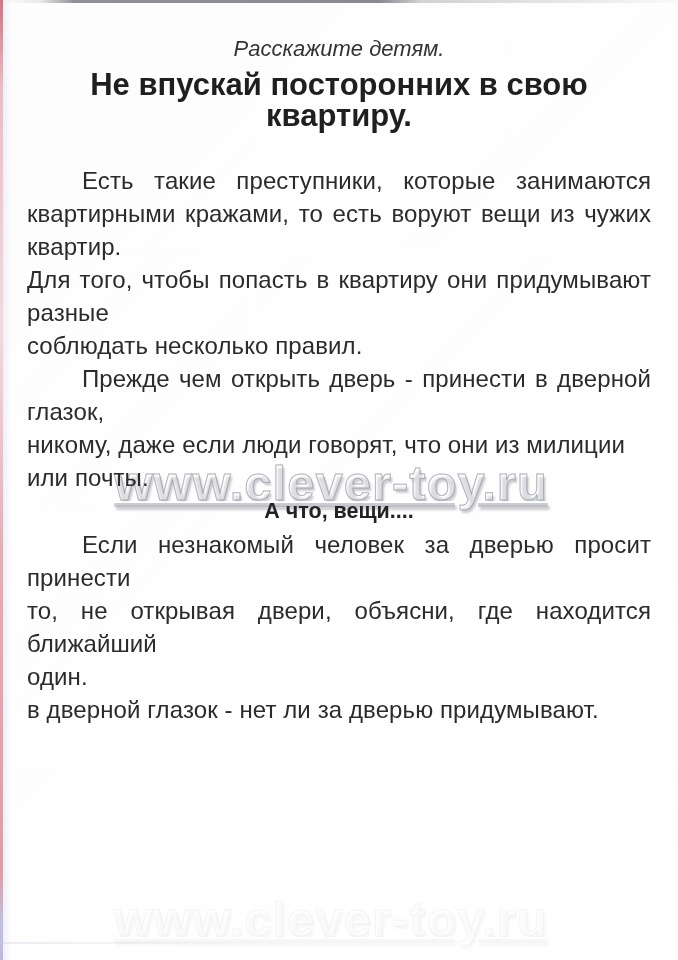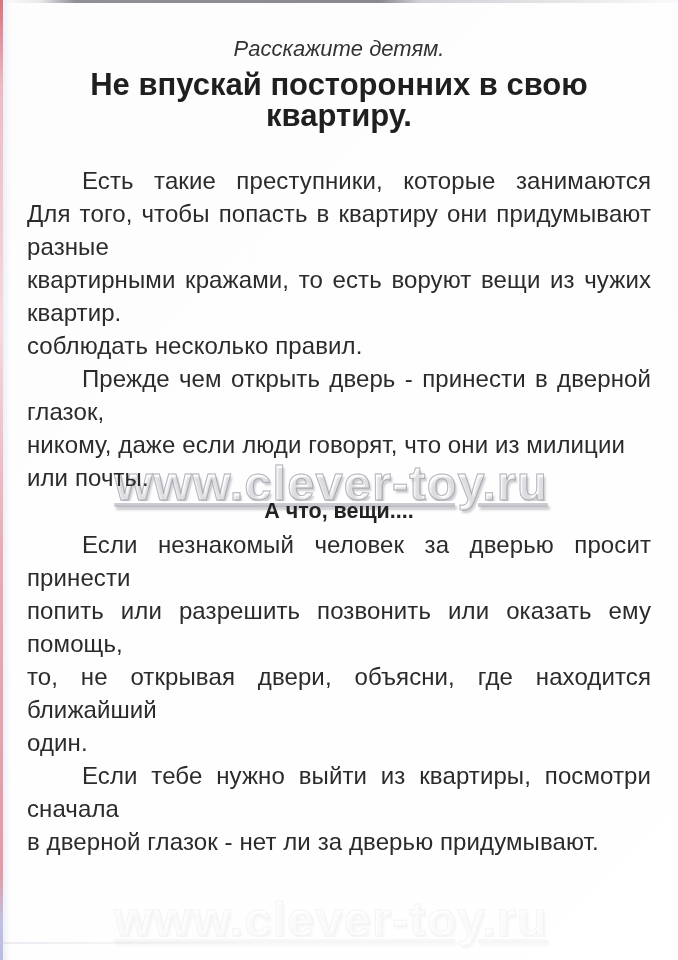--- a/index.html
+++ b/index.html
@@ -87,39 +87,37 @@
   <div class="watermark wm-main">www.clever-toy.ru</div>
   <div class="watermark wm-bottom">www.clever-toy.ru</div>
 
   <div class="content">
 
     <div class="supertitle">Расскажите детям.</div>
     <div class="doc-title">Не впускай посторонних в свою квартиру.</div>
 
     <div class="para intro">
       <div class="line first">Есть такие преступники, которые занимаются</div>
+      <div class="line">квартирными кражами, то есть воруют вещи из чужих квартир.</div>
       <div class="line">Для того, чтобы попасть в квартиру они придумывают разные</div>
-      <div class="line">квартирными кражами, то есть воруют вещи из чужих квартир.</div>
       <div class="line last">соблюдать несколько правил.</div>
     </div>
 
 
     <div class="para">
       <div class="line first">Прежде чем открыть дверь - принести в дверной глазок,</div>
       <div class="line last">никому, даже если люди говорят, что они из милиции или почты.</div>
     </div>
 
     <div class="sec-h">А что, вещи....</div>
 
     <div class="para">
       <div class="line first">Если незнакомый человек за дверью просит принести</div>
-      <div class="line">попить или разрешить позвонить или оказать ему помощь,</div>
       <div class="line">то, не открывая двери, объясни, где находится ближайший</div>
       <div class="line last">один.</div>
     </div>
 
     <div class="para">
-      <div class="line first">Если тебе нужно выйти из квартиры, посмотри сначала</div>
       <div class="line last">в дверной глазок - нет ли за дверью придумывают.</div>
     </div>
 
   </div>
 </div>
 
 </body></html>

